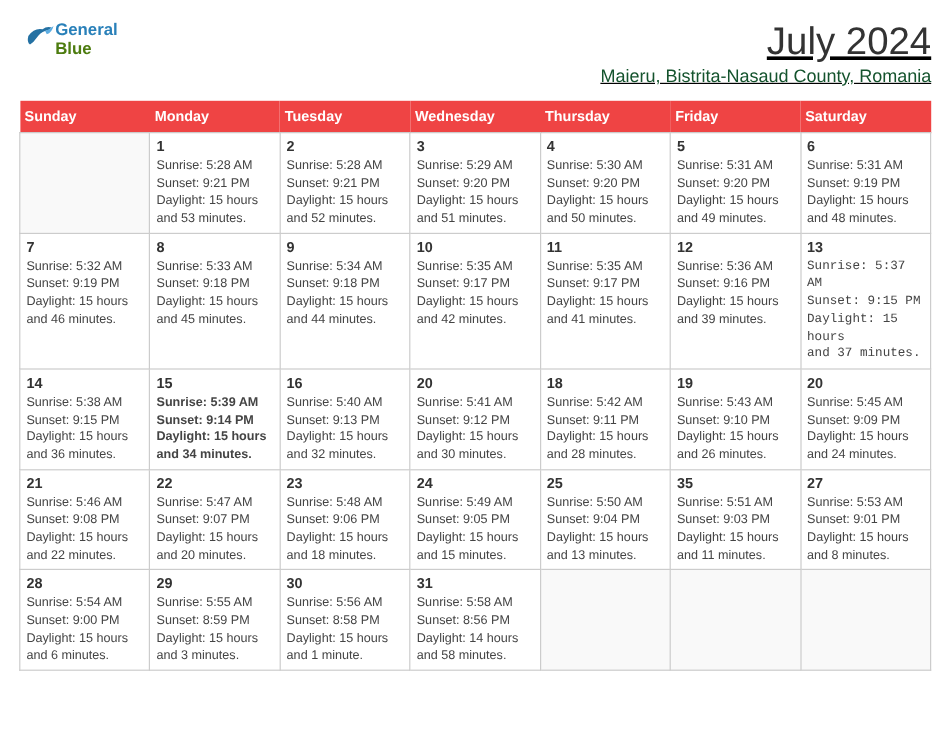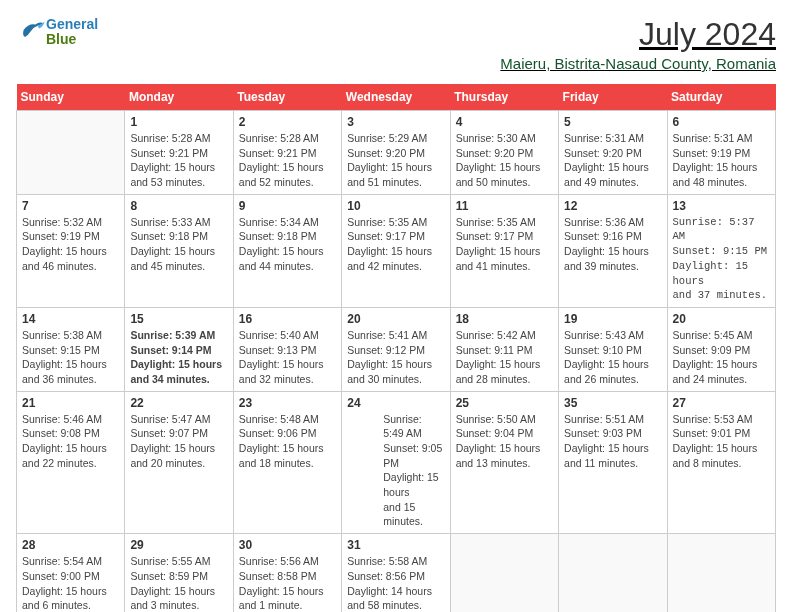--- a/index.html
+++ b/index.html
@@ -289,21 +289,21 @@
         </td>
         <td>
           <span class="day-number">23</span>
           <div class="day-info" style="white-space: pre-line;">Sunrise: 5:48 AM
 Sunset: 9:06 PM
 Daylight: 15 hours
 and 18 minutes.</div>
         </td>
         <td>
           <span class="day-number">24</span>
-          <div class="day-info" style="white-space: pre-line; margin-left: 36px;">Sunrise: 5:49 AM
+          <div class="day-info" style="white-space: pre-line;">Sunrise: 5:49 AM
 Sunset: 9:05 PM
 Daylight: 15 hours
 and 15 minutes.</div>
         </td>
         <td>
           <span class="day-number">25</span>
           <div class="day-info" style="white-space: pre-line;">Sunrise: 5:50 AM
 Sunset: 9:04 PM
 Daylight: 15 hours
 and 13 minutes.</div>

